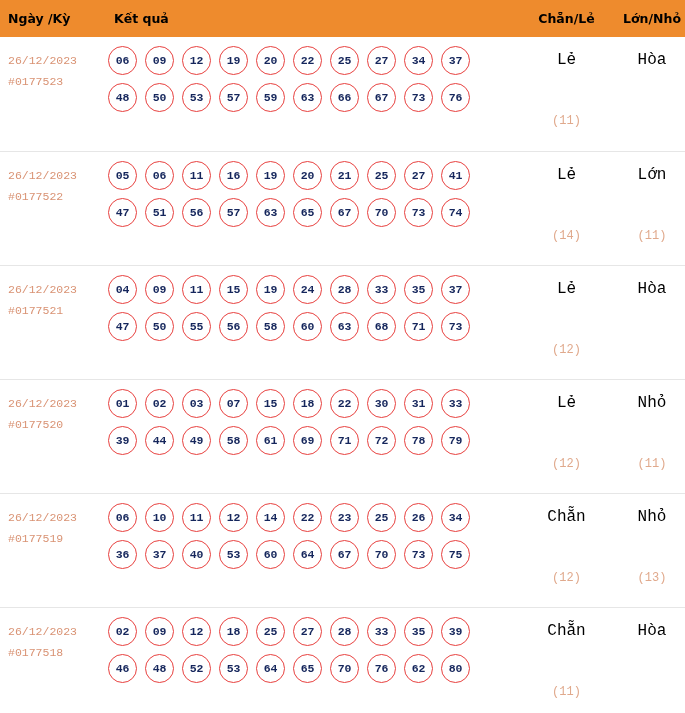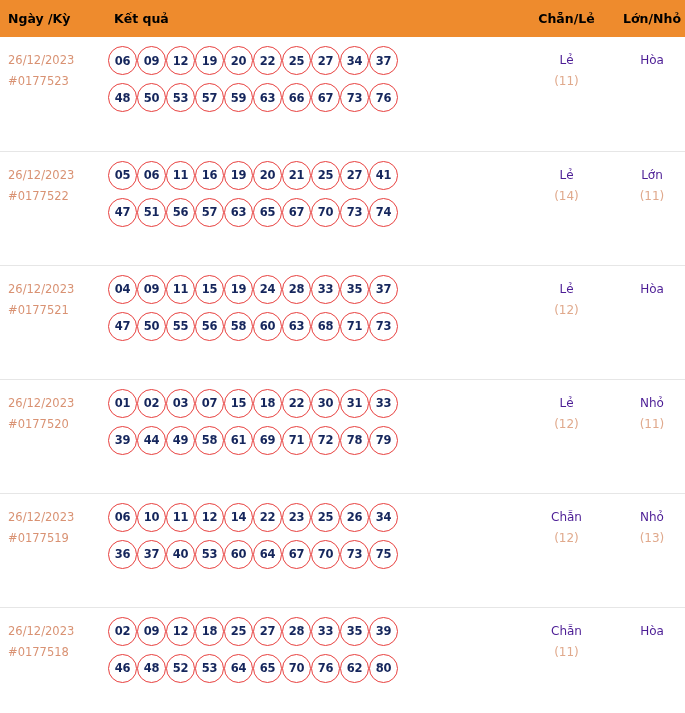--- a/index.html
+++ b/index.html
@@ -42,20 +42,21 @@
   
   tbody tr {
     border-bottom: 1px solid #e6e6e6;
     height: 114px;
   }
   tbody tr:last-child { border-bottom: none; }
 
   tbody td {
     padding: 0;
     vertical-align: top;
+    font-family: Liberation Mono, monospace;
   }
 
   
   .cell-date {
     padding-left: 8px;
     padding-top: 13px;
   }
   .draw-date, .draw-id {
     color: #d99273;
     font-size: 11.5px;
@@ -63,20 +64,21 @@
     white-space: nowrap;
   }
 
   
   .cell-result {
     padding-top: 9px;
     padding-left: 4px;
   }
   .ball-row {
     display: flex;
+    gap: 8px;
     margin-bottom: 8px;
   }
   .ball {
     width: 29px;
     height: 29px;
     border: 1.3px solid #e8413f;
     border-radius: 50%;
     box-sizing: border-box;
     display: flex;
     align-items: center;
@@ -88,28 +90,29 @@
     background: #ffffff;
     flex: 0 0 auto;
   }
 
   
   .cell-parity, .cell-size {
     text-align: center;
     padding-top: 13px;
   }
   .tag-label {
-    color: #4c1d95;
-    font-size: 12px;
+    color: #000000;
+    font-size: 16px;
     line-height: 21px;
   }
   .tag-count {
     color: #e0a98c;
     font-size: 12px;
     line-height: 21px;
+    margin-top: 40px;
   }
 </style>
 </head>
 <body>
 
 <table class="results-table">
   <thead>
     <tr>
       <th class="col-date">Ngày /Kỳ</th>
       <th class="col-result">Kết quả</th>

